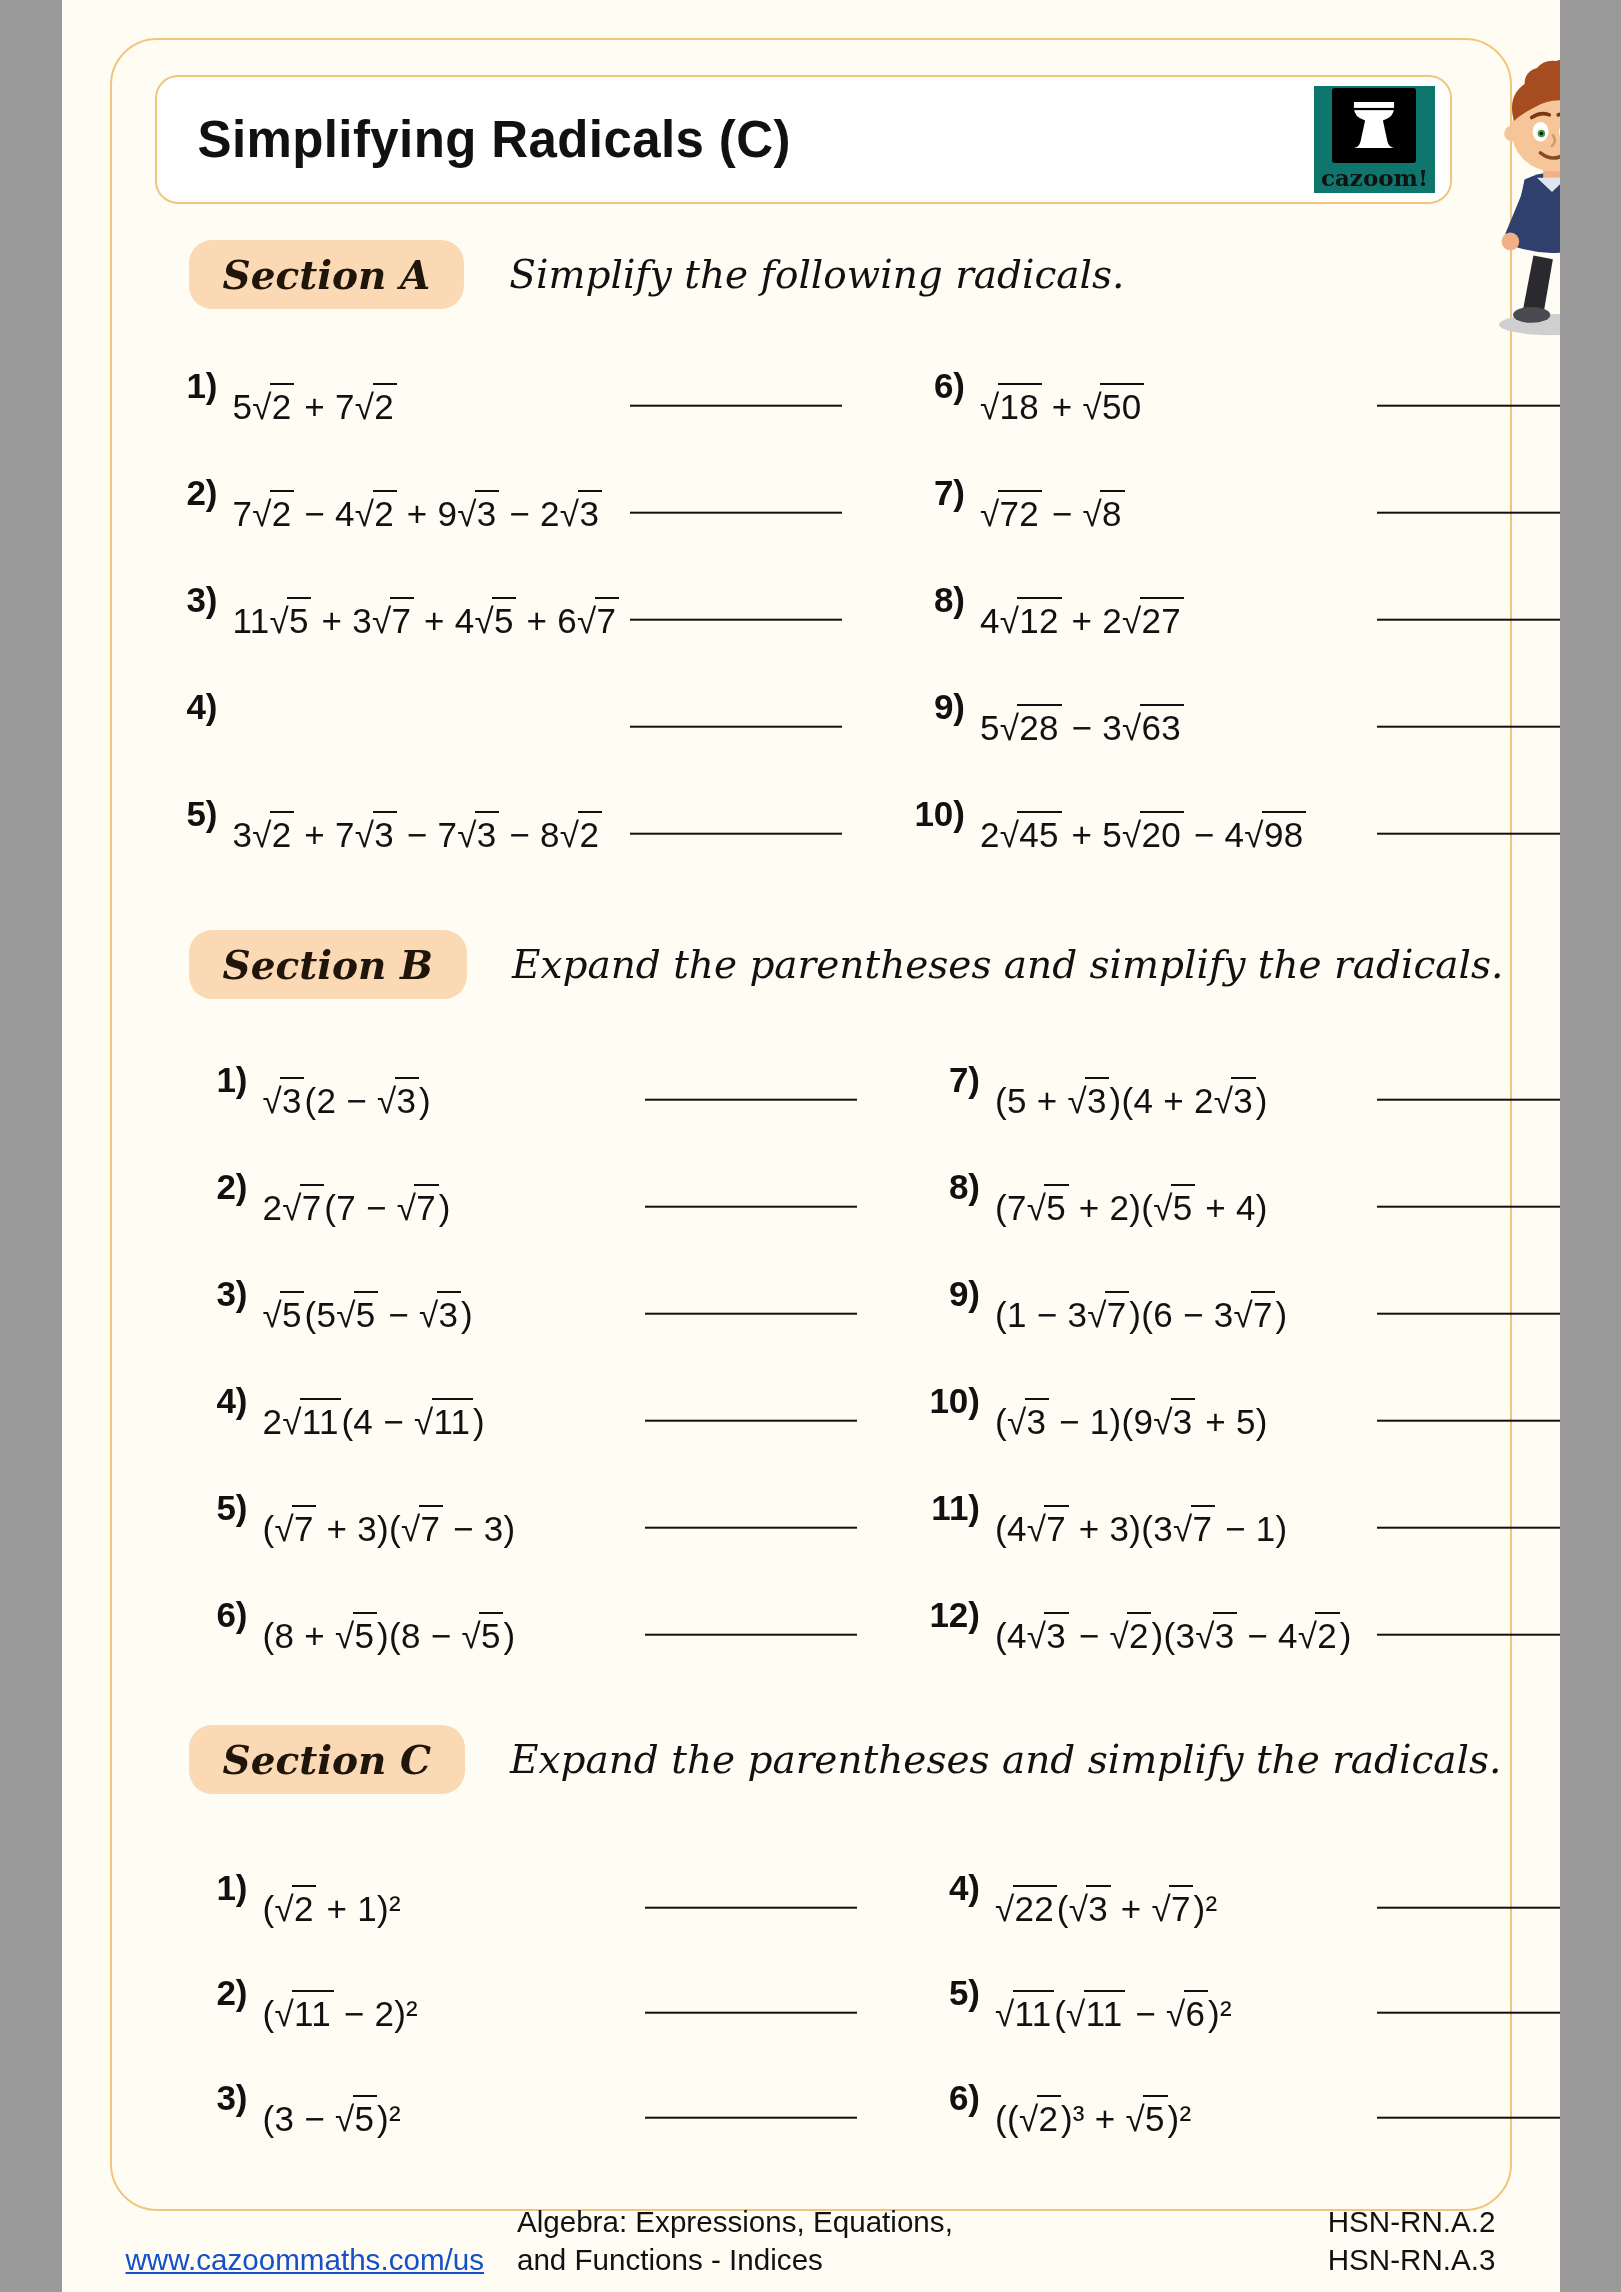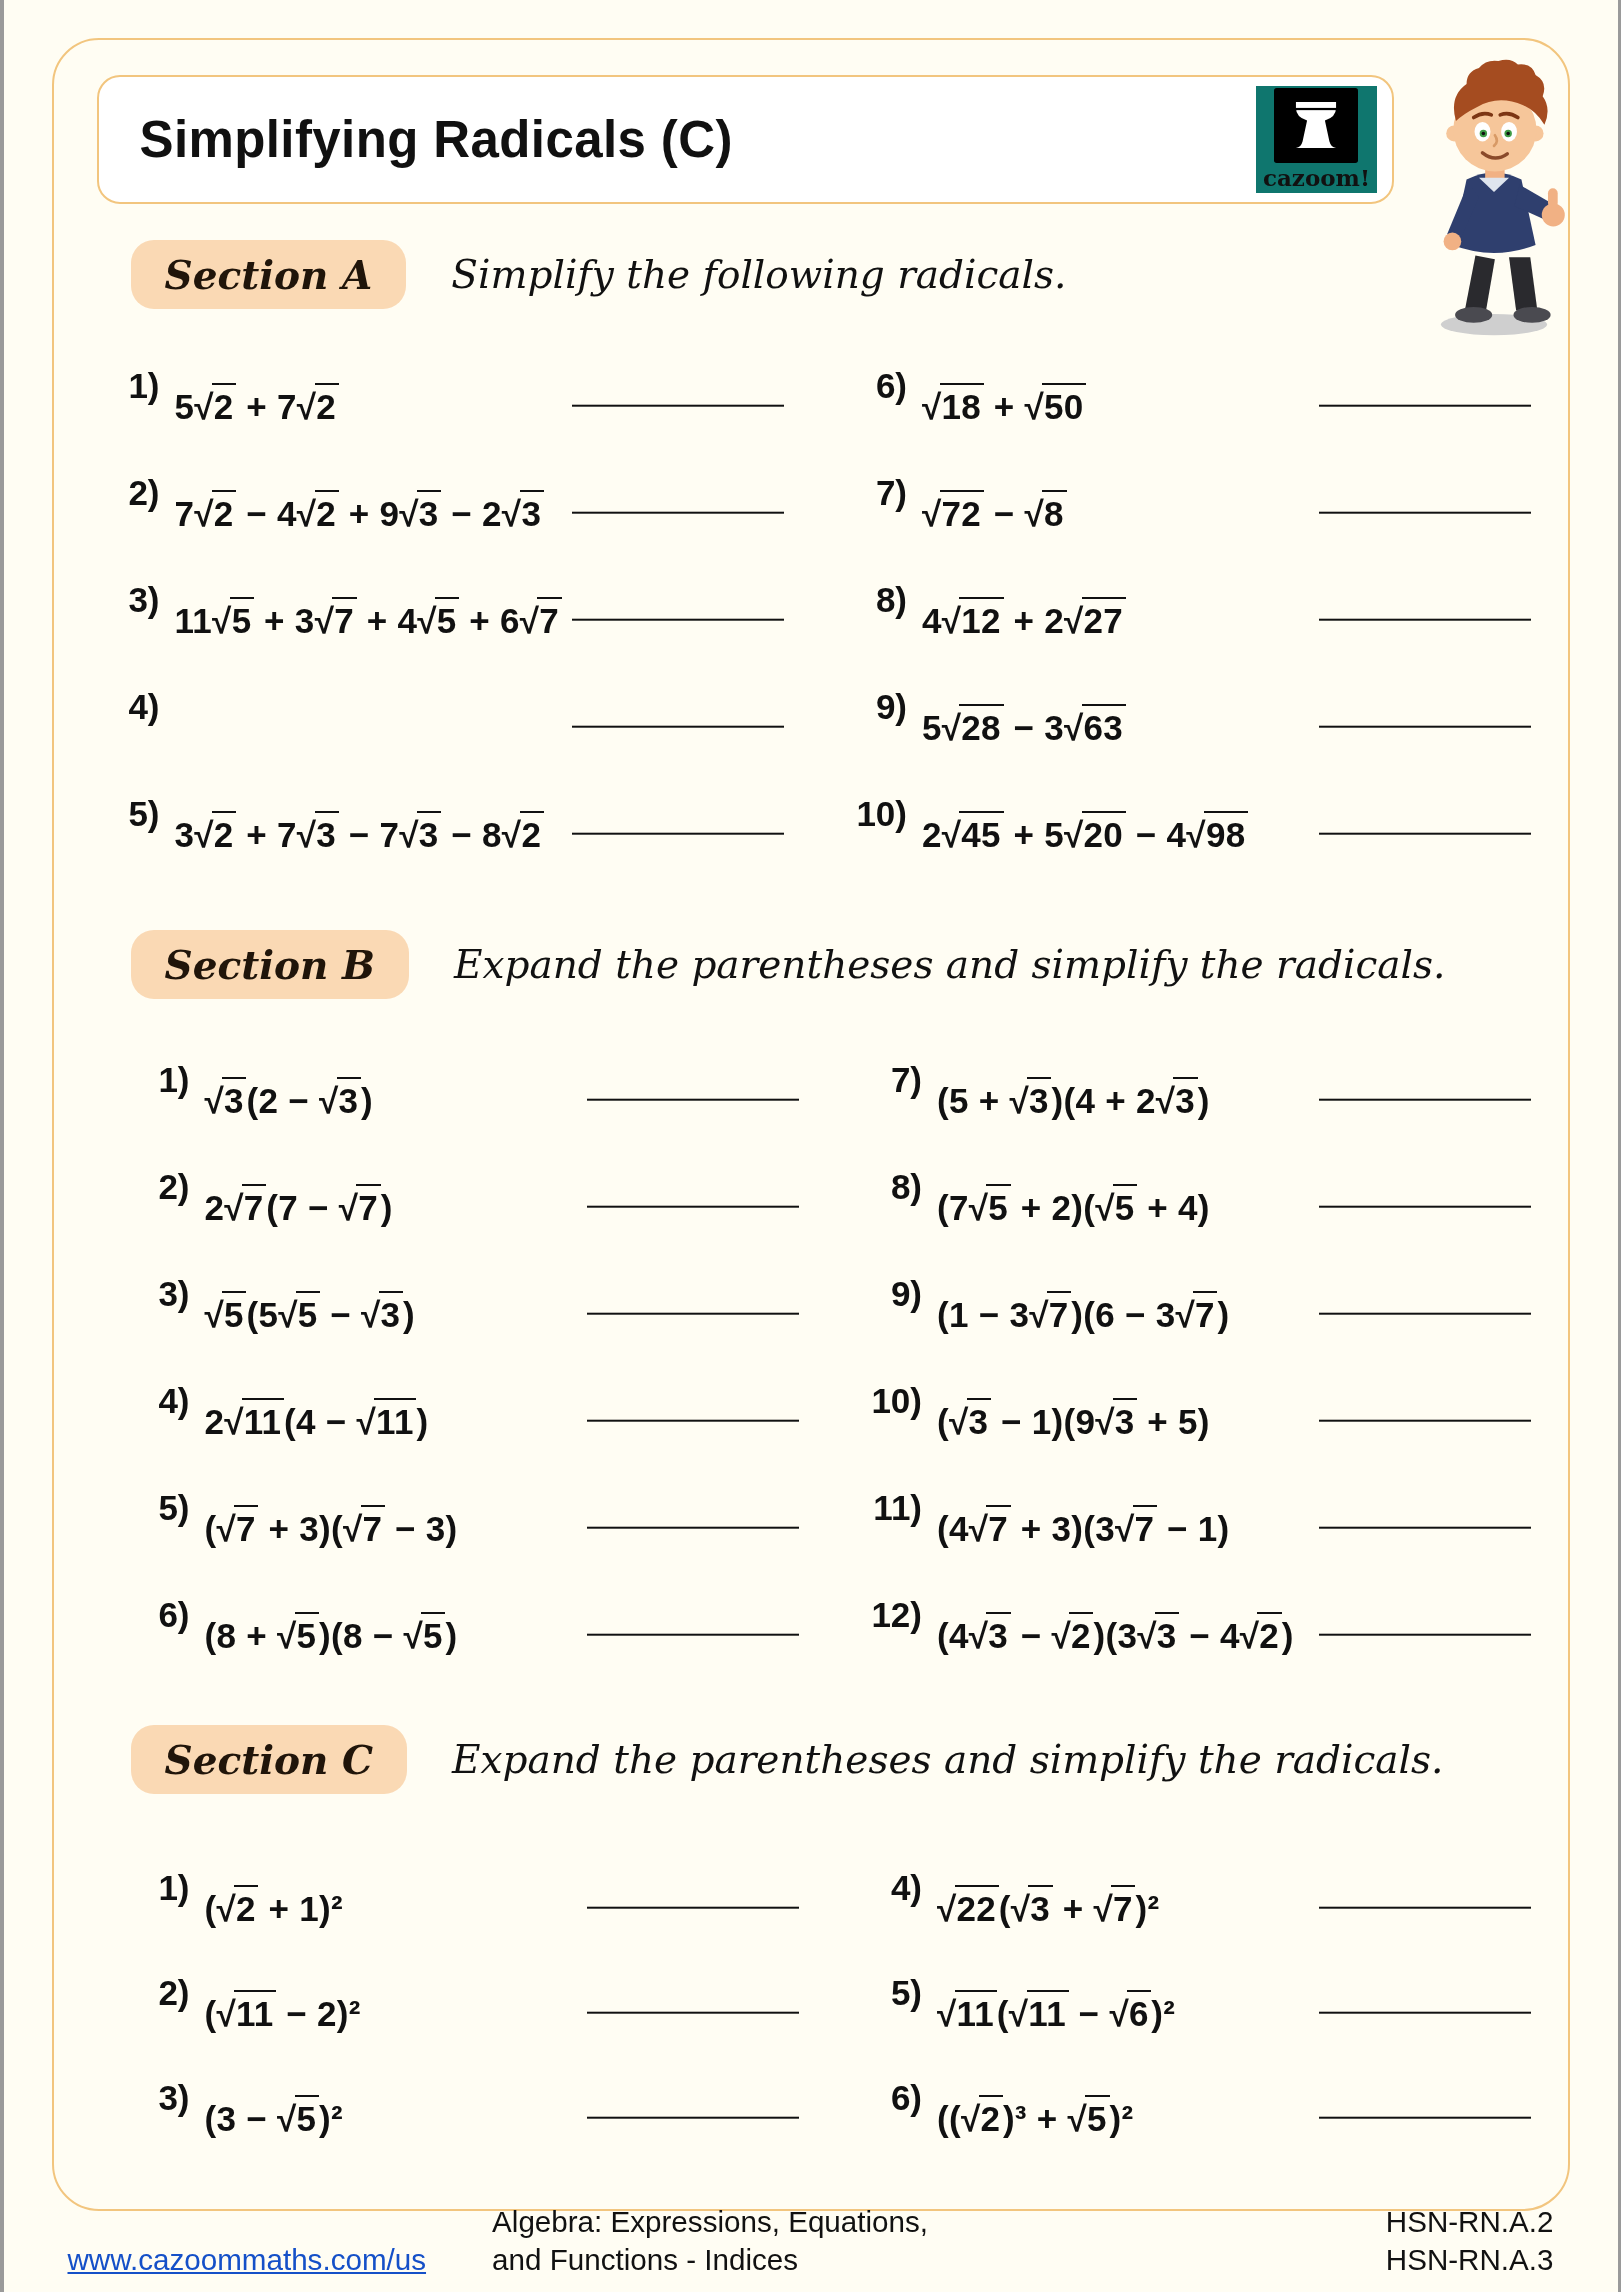--- a/index.html
+++ b/index.html
@@ -1,17 +1,17 @@
 <!DOCTYPE html>
 <html style="--frame: #F2C57E; --pill: #FAD9B4; --link: #1550C8; --page_bg: #FFFDF3;font-size:14.3px"><head>
 <meta charset="utf-8">
 <style>
   html,body{margin:0;padding:0;background:#9a9a9a;}
   .page{
-    position:relative;width:1614px;height:2293px;margin:0 auto;
+    position:relative;width:1498px;height:2293px;margin:0 auto;
     background:var(--page_bg,#FFFDF3);
     font-family:"Liberation Sans",sans-serif;color:#111;overflow:hidden;
   }
   .frame{
     position:absolute;left:48px;right:48px;top:38px;bottom:82px;
     border:2.7px solid var(--frame,#F2C57E);border-radius:47px;pointer-events:none;
   }
   
   .title-box{
     position:absolute;left:93px;top:75px;width:1297px;height:129px;box-sizing:border-box;
@@ -33,21 +33,21 @@
     background:var(--pill,#FAD9B4);border-radius:23px;padding:11.6px 34px;
     font-family:"DejaVu Serif",serif;font-style:italic;font-weight:700;font-size:39px;color:#20150a;
   }
   .instr{font-family:"DejaVu Serif",serif;font-style:italic;font-size:39px;color:#111;}
   .problems{display:grid;grid-template-columns:1fr 1fr;grid-auto-flow:column;column-gap:32px;}
   #secA .problems{--rowh:107px;margin-top:23px;}
   #secB .problems{--rowh:107px;margin-top:27px;padding-left:30px;}
   #secC .problems{--rowh:105px;margin-top:41px;padding-left:30px;}
   .prob{display:flex;align-items:center;}
   .pnum{font-weight:700;font-size:35px;width:77px;text-align:right;margin-right:15px;flex:none;}
-  .pexpr{font-weight:700;font-size:35px;white-space:nowrap;letter-spacing:0.3px;margin-top:43px;}
+  .pexpr{font-weight:400;font-size:35px;white-space:nowrap;letter-spacing:0.3px;margin-top:43px;}
   .sq{white-space:nowrap;}
   .rd{border-top:2.7px solid #111;padding:1.8px 2.7px 0 1.8px;margin-left:-1.8px;}
   .ansline{
     margin-left:auto;margin-right:14.3px;width:212px;flex:none;
     height:0;border-bottom:2.7px solid #111;transform:translateY(19.7px);
   }
   
   .footer{
     position:absolute;left:64px;right:64px;bottom:14.3px;
     display:flex;align-items:flex-end;font-size:29.6px;line-height:1.28;

